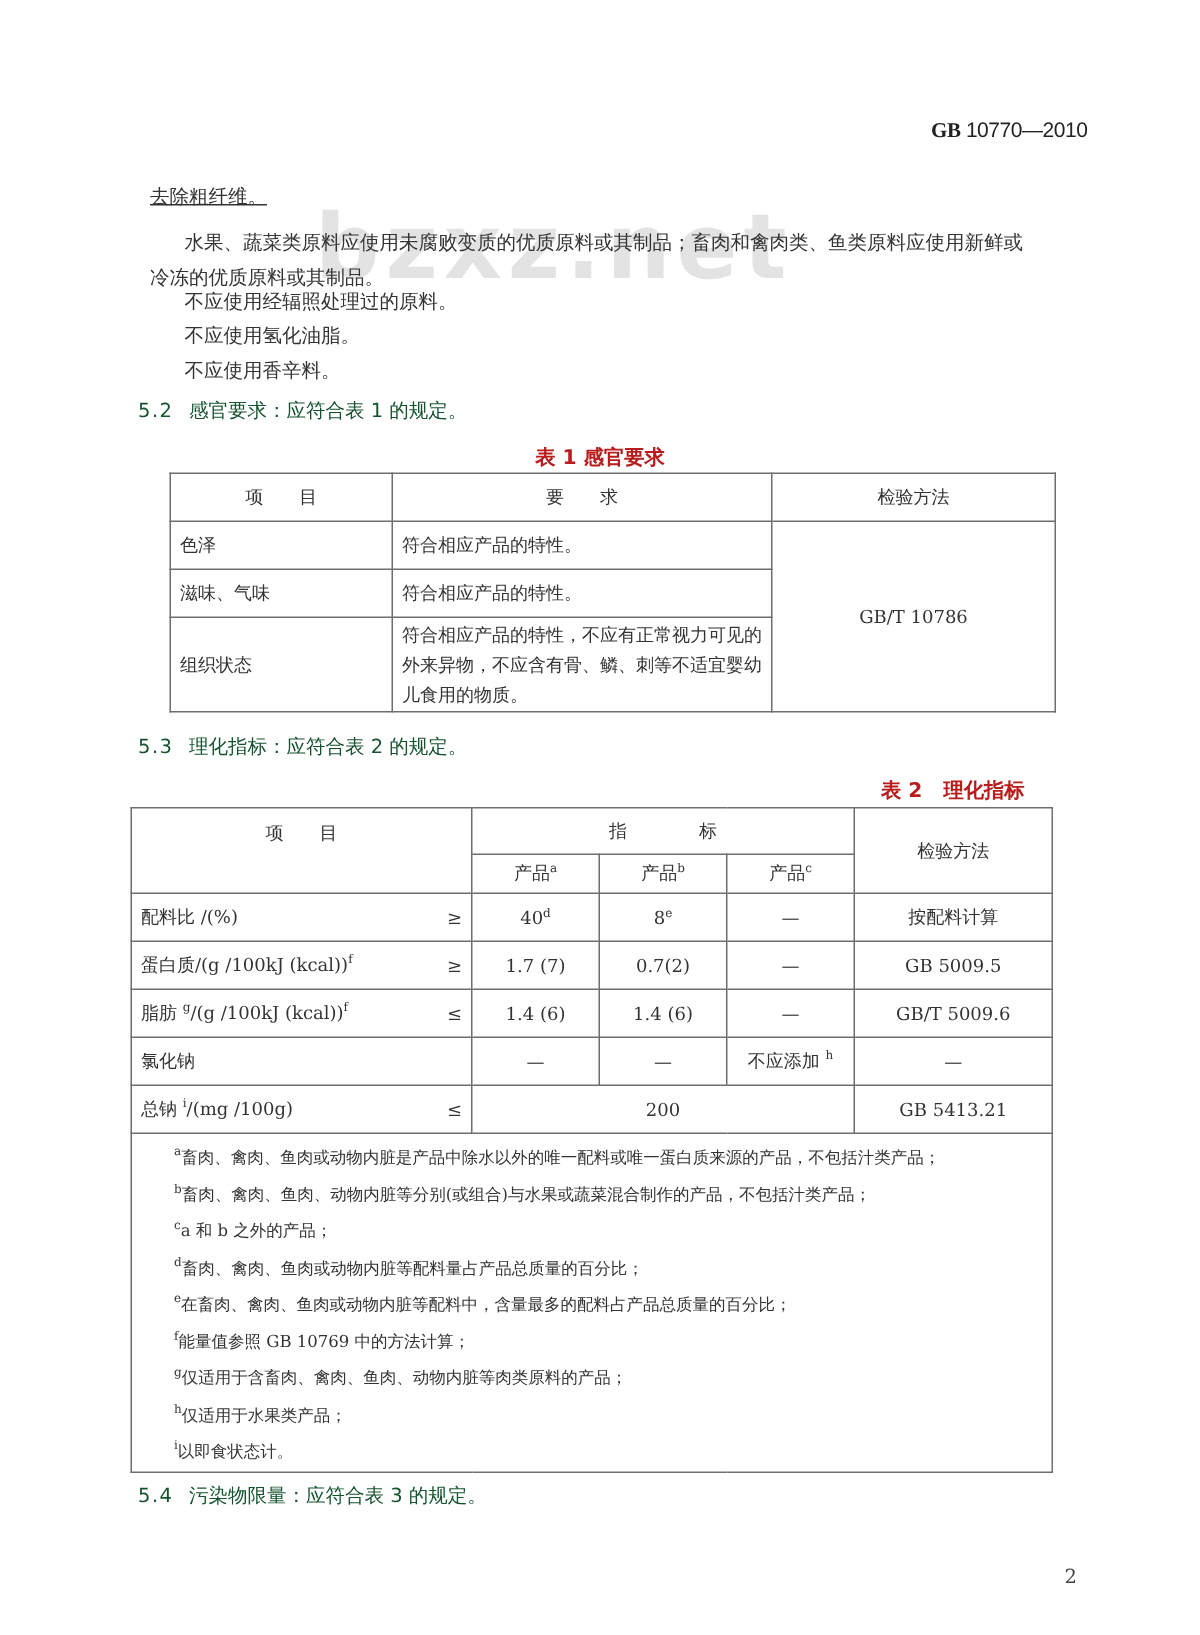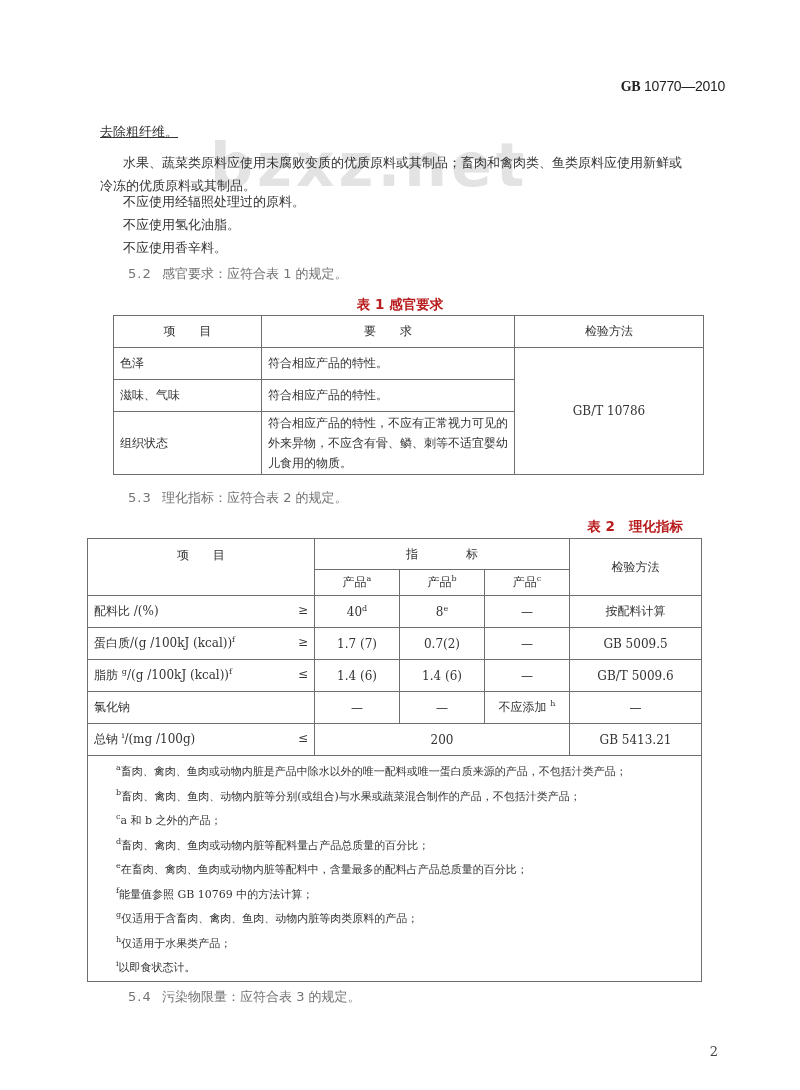--- a/index.html
+++ b/index.html
@@ -2,30 +2,30 @@
 <html><head>
 <meta charset="utf-8">
 <style>
   html,body{margin:0;padding:0;background:#fff;}
   body{width:800px;height:1090px;position:relative;overflow:hidden;
        font-family:"DejaVu Serif","Liberation Serif",serif;color:#2a2a2a;}
   .abs{position:absolute;}
   .hdr{right:75px;top:78px;font-family:"Liberation Sans",sans-serif;font-size:14px;letter-spacing:-0.3px;color:#222;}
   .hdr b{font-family:"Liberation Serif",serif;font-weight:bold;font-size:14px;}
   .para{font-size:13px;line-height:16px;color:#333;}
-  .sec{font-family:"DejaVu Sans","Liberation Sans",sans-serif;font-size:13px;color:#737373;margin-left:36px;}
+  .sec{font-family:"DejaVu Sans","Liberation Sans",sans-serif;font-size:13px;color:#14532d;}
   .sec .num{display:inline-block;width:34px;letter-spacing:1px;}
   .cap{font-family:"DejaVu Sans","Liberation Sans",sans-serif;font-weight:bold;font-size:13.5px;color:#b91c1c;}
   .watermark{left:210px;top:130px;font-family:"DejaVu Sans",sans-serif;font-weight:bold;font-size:60px;color:#e3e3e3;letter-spacing:4px;z-index:0;}
   table{border-collapse:collapse;position:absolute;}
   td,th{border:1.2px solid #6e6e6e;font-weight:normal;font-size:12px;color:#333;padding:0 6px;}
   .t1 td{height:31px;}
   .c{text-align:center;}
   sup{font-size:8px;vertical-align:5px;line-height:0;}
-  .rel{display:flex;justify-content:space-between;align-items:flex-start;}
+  .rel{display:flex;justify-content:space-between;align-items:center;}
   .fn{font-size:11px;line-height:24.5px;padding:4px 0 0 28px;}
   .fn div{white-space:nowrap;}
   .pgnum{right:82px;top:1044px;font-size:13px;color:#444;}
 </style>
 </head>
 <body>
 
 <div class="abs watermark">bzxz.net</div>
 
 <div class="abs hdr">

